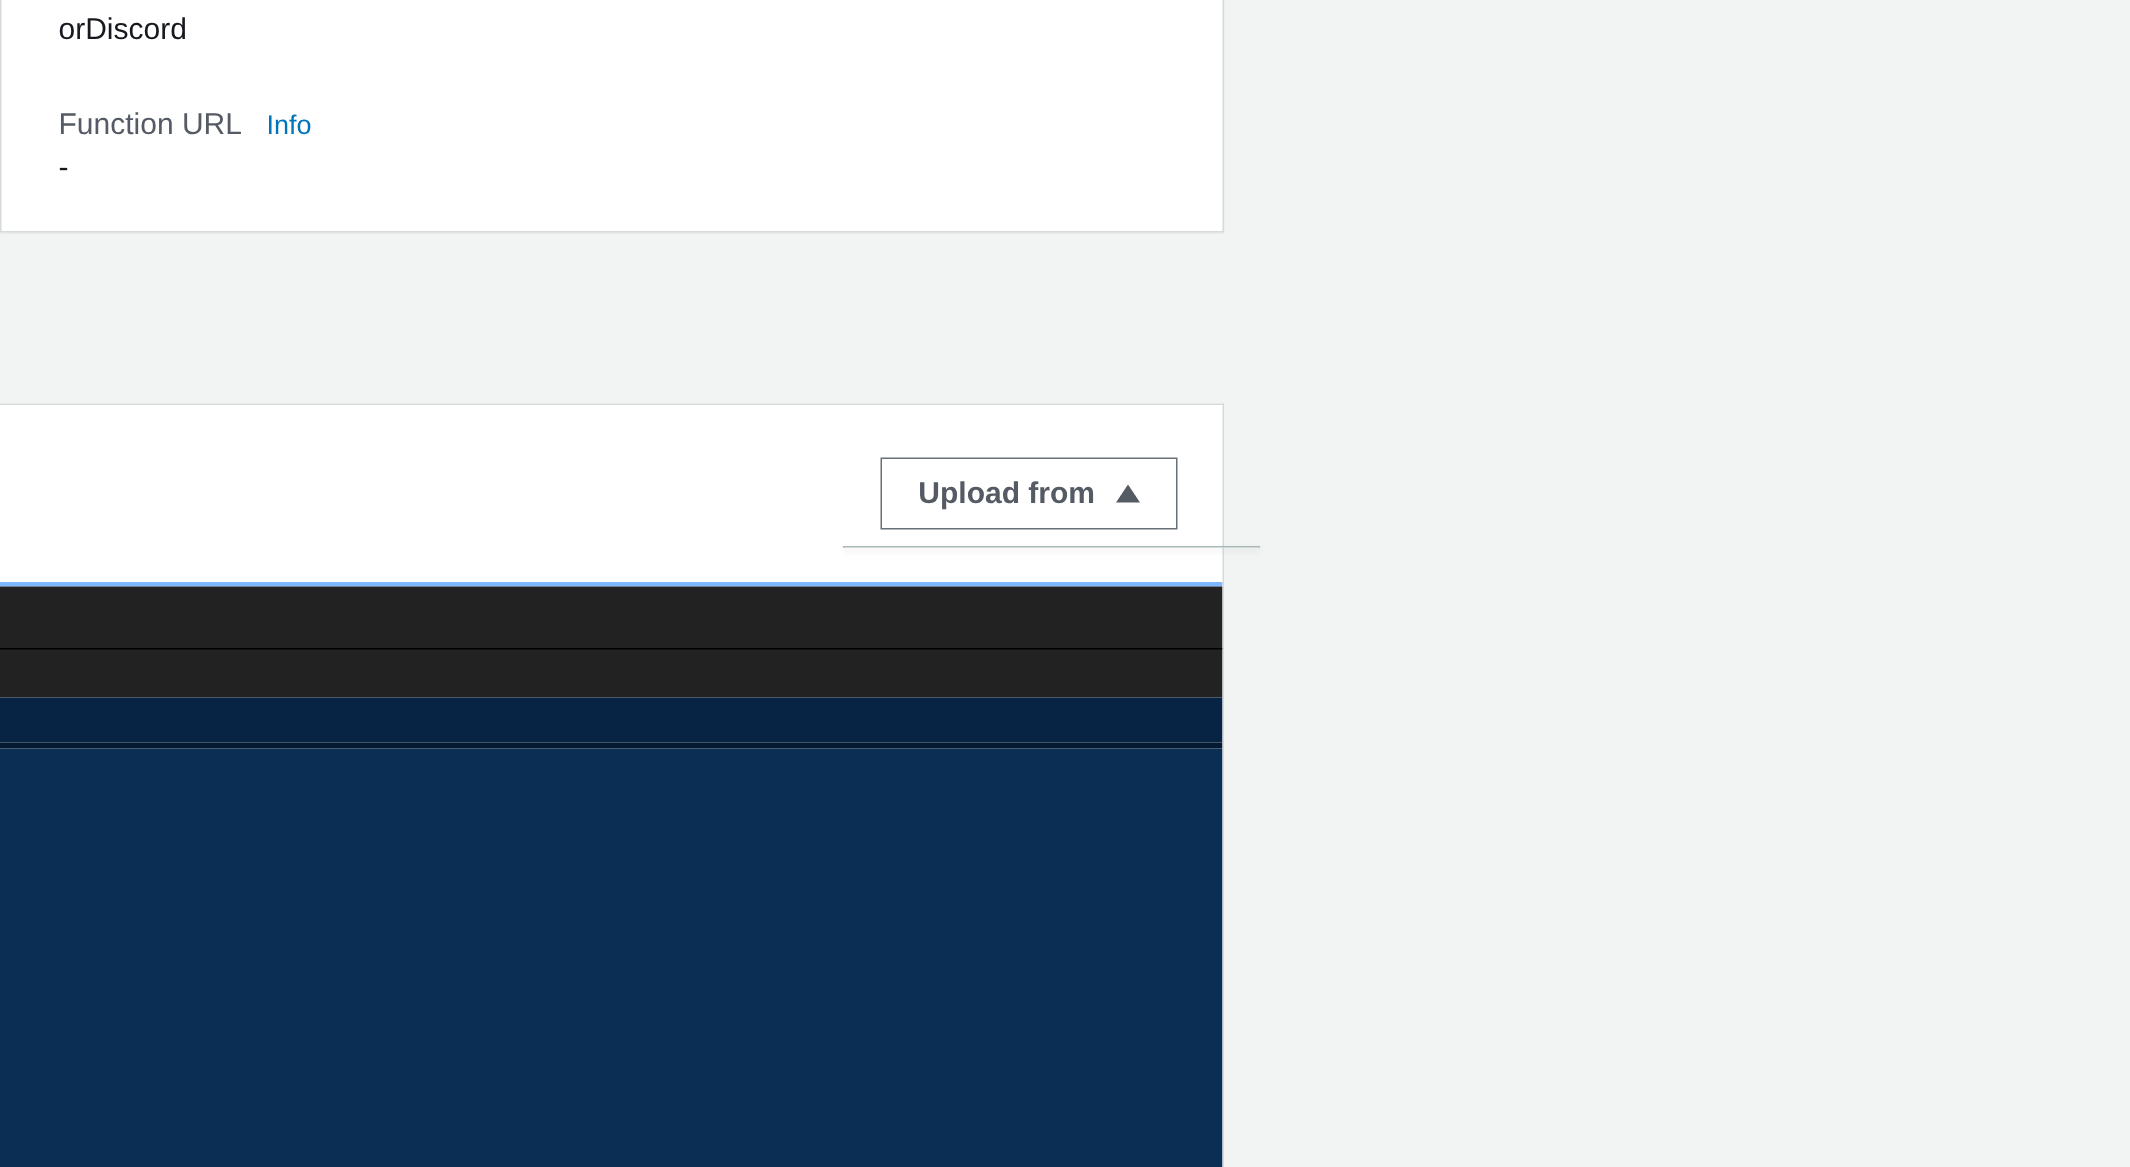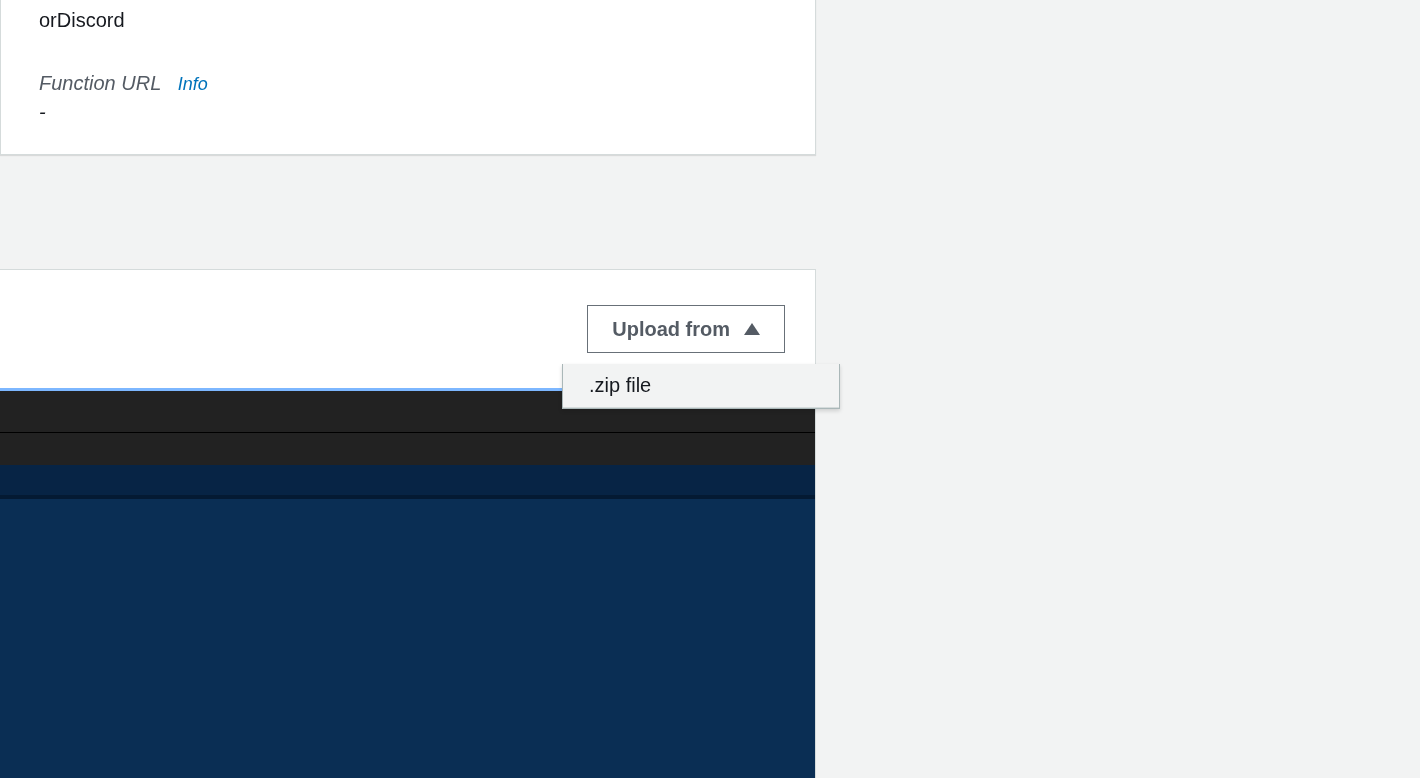--- a/index.html
+++ b/index.html
@@ -19,21 +19,21 @@
     position: absolute;
     left: 0;
     top: -40px;          
     width: 816px;
     background: #ffffff;
     border: 1px solid #d5dbdb;
     box-shadow: 0 1px 1px rgba(0,0,0,0.1);
     padding: 0 40px 30px 38px;
   }
   .arn-row { padding-top: 48px; font-size: 20px; color: #16191f; }
-  .url-row { padding-top: 40px; font-style: italic; }
+  .url-row { padding-top: 40px; }
   .field-label { font-size: 20px; color: #545b64; display: inline-block; }
   .info-link { font-size: 18px; color: #0073bb; margin-left: 12px; cursor: pointer; }
   .field-value { font-size: 20px; color: #16191f; padding-top: 6px; }
 
   
   .code-card {
     position: absolute;
     left: 0;
     top: 269px;
     width: 816px;
@@ -128,14 +128,13 @@
   <div class="ide">
     <div class="bar1"></div>
     <div class="bar2"></div>
     <div class="bar3a"></div>
     <div class="bar3b"></div>
     <div class="editor"></div>
   </div>
 </div>
 
 <div class="dropdown">
-  <div class="item">.zip file</div>
 </div>
 
 </body></html>

